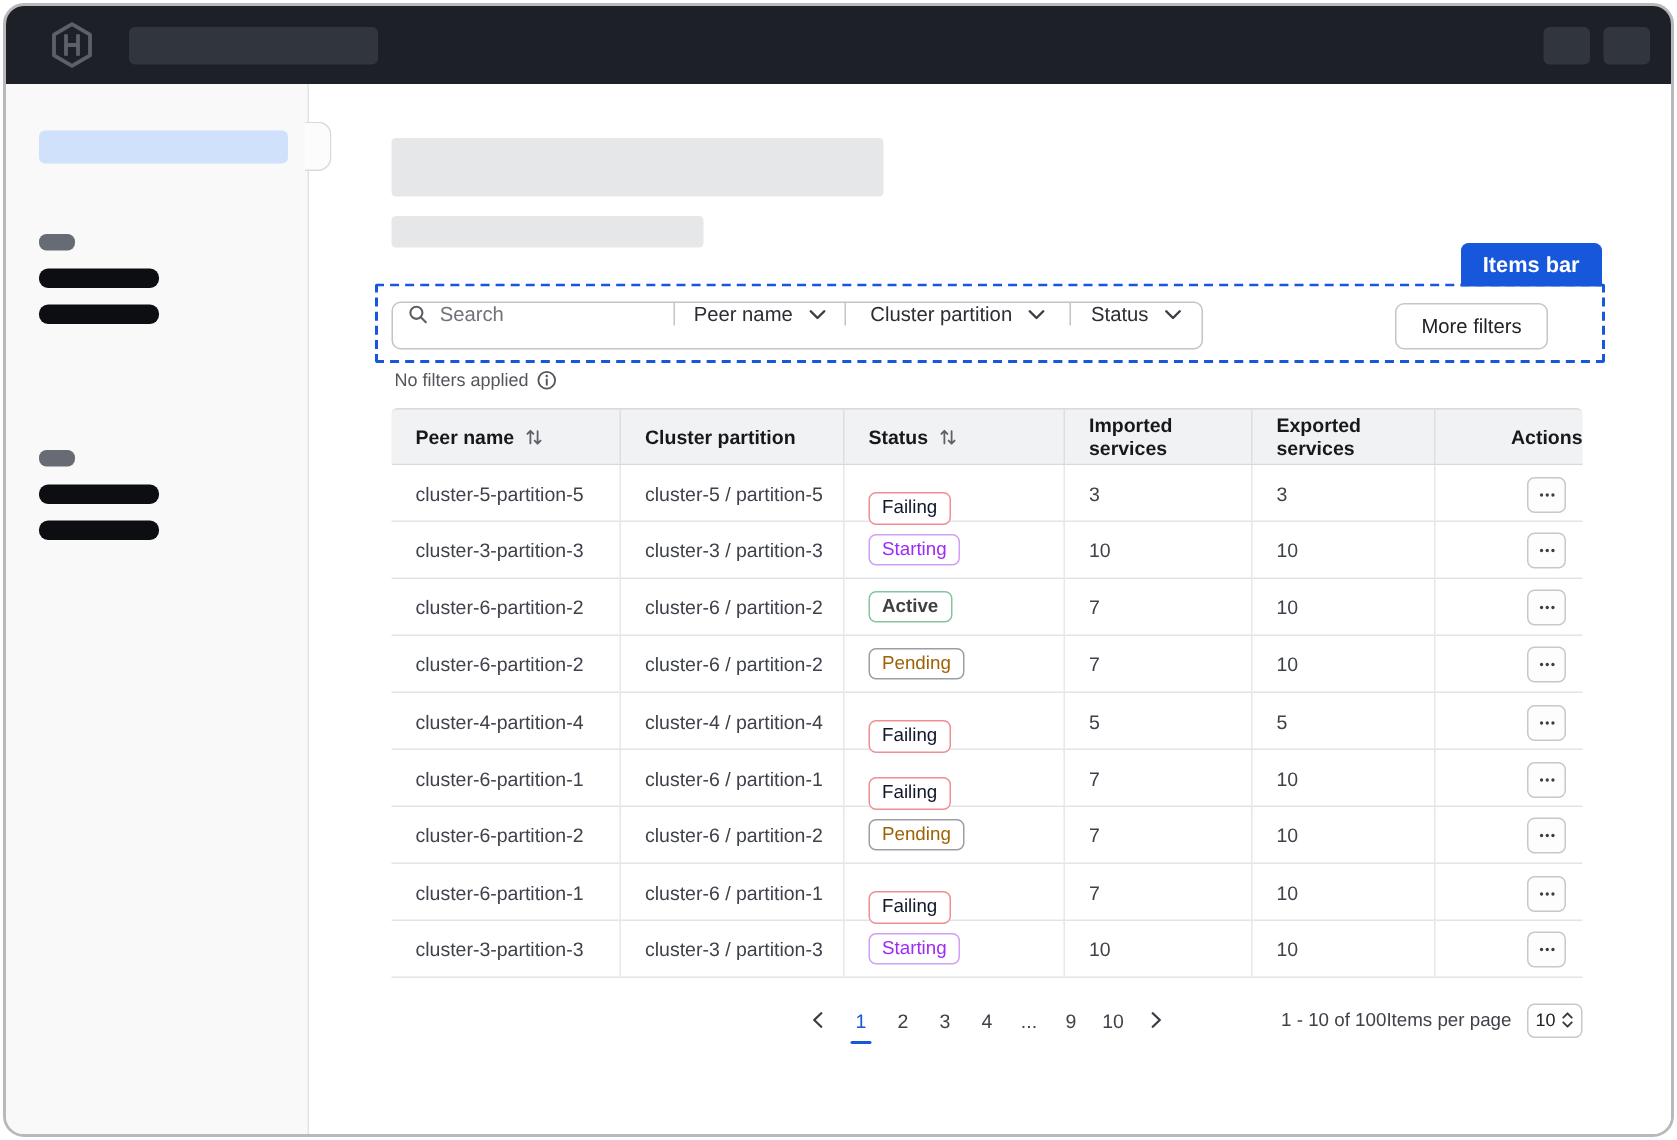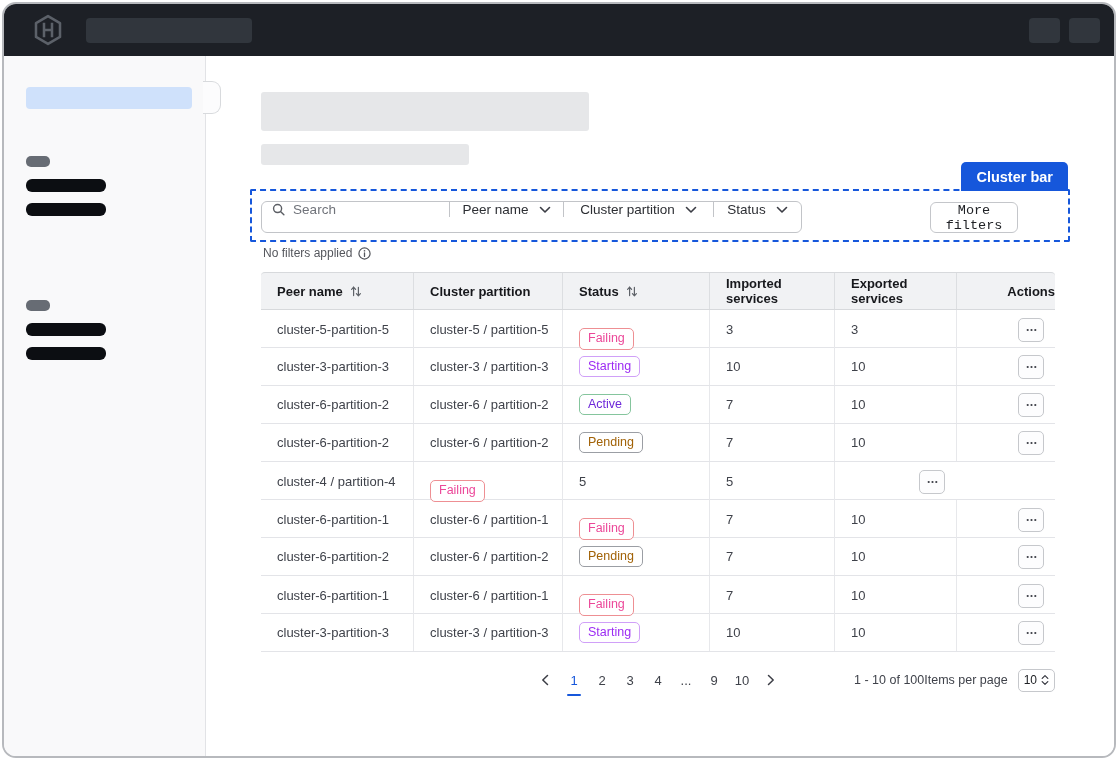--- a/index.html
+++ b/index.html
@@ -60,25 +60,24 @@
   .seg + .seg { border-left:1px solid #c2c4c8; }
   .seg-search { width:187px; padding:0 10px; gap:8px; }
   .seg-search input {
     border:none; outline:none; width:100%; font-size:13.5px; color:#3f424a;
     font-family:"Liberation Sans", sans-serif; background:transparent;
   }
   .seg-search input::placeholder { color:#70737a; }
   .dropdown { justify-content:center; gap:10px; font-size:13.5px; color:#2c2e33; cursor:pointer; }
   .dd-peer { width:114px; } .dd-cluster { width:150px; } .dd-status { width:88px; }
   .more-filters {
-    position:absolute; left:678px; top:11px; width:88px; height:31px;
+    position:absolute; left:678px; top:11px; width:102px; height:31px;
     background:#fff; border:1px solid #c4c6ca; border-radius:6px;
     font-size:13.5px; color:#202226; display:flex; align-items:center; justify-content:center;
     cursor:pointer;
-    font-family:Liberation Mono, monospace;
   }
   .nofilters {
     position:absolute; left:56px; top:190px; display:flex; align-items:center; gap:6px;
     font-size:12px; color:#54565c;
   }
   
   .table { position:absolute; left:54px; top:216px; width:794px; }
   .thead, .trow {
     display:grid; grid-template-columns:152px 149px 147px 125px 122px 99px;
     height:38px; align-items:center;
@@ -91,23 +90,23 @@
   .thead .th + .th { border-left:1px solid #dcdee1; }
   .th-actions { justify-content:flex-end; padding-right:0; }
   .trow { border-bottom:1px solid #e3e4e8; font-size:13px; color:#3f424a; }
   .td { padding:0 8px 0 16px; height:100%; display:flex; align-items:center; }
   .trow .td + .td { border-left:1px solid #e7e8eb; }
   .td-actions { justify-content:flex-end; padding-right:11px; }
   .badge {
     display:inline-flex; align-items:center; font-size:12.5px;
     border:1px solid; border-radius:5px; padding:3px 8px 4px; background:#fff; line-height:1;
   }
-  .badge.failing  { color:#ec4899; border-color:#ee8f93;margin-top:18px; }
+  .badge.failing  { color:#0f172a; border-color:#ee8f93;margin-top:18px; }
   .badge.starting { color:#9c2cf3; border-color:#d0a0f8; }
-  .badge.active   { color:#6d28d9; border-color:#85c59d; }
+  .badge.active   { color:#404040; border-color:#85c59d;font-weight:bold; }
   .badge.pending  { color:#a16207; border-color:#9b9ea4; }
   .dots-btn {
     width:26px; height:24px; background:#fdfdfe; border:1px solid #c6c8cc; border-radius:5px;
     display:flex; align-items:center; justify-content:center; cursor:pointer;
   }
   
   .pagination {
     position:absolute; left:54px; top:611px; width:794px; height:26px;
     display:flex; align-items:center; justify-content:flex-end;
     font-size:12.5px; color:#3f424a;
@@ -157,21 +156,21 @@
     <div class="sk sk-bar-3"></div>
     <div class="sk sk-bar-4"></div>
   </nav>
   <div class="notch"></div>
 
   <main class="main">
     <div class="main-sk main-sk-title"></div>
     <div class="main-sk main-sk-sub"></div>
 
     <section class="filterwrap">
-      <div class="filter-tag">Cluster bar</div>
+      <div class="filter-tag">Items bar</div>
 
       <div class="controls">
         <div class="seg seg-search">
           <svg width="15" height="15" viewBox="0 0 15 15">
             <circle cx="6.4" cy="6.4" r="4.6" fill="none" stroke="#5b5e64" stroke-width="1.6"></circle>
             <path d="M10 10 L13.6 13.6" stroke="#5b5e64" stroke-width="1.6" stroke-linecap="round"></path>
           </svg>
           <input type="text" placeholder="Search" style="">
         </div>
         <div class="seg dropdown dd-peer">
@@ -306,20 +305,21 @@
             <svg width="11" height="4" viewBox="0 0 11 4">
                 <circle cx="1.7" cy="2" r="1.1" fill="#3b3d45"></circle>
                 <circle cx="5.5" cy="2" r="1.1" fill="#3b3d45"></circle>
                 <circle cx="9.3" cy="2" r="1.1" fill="#3b3d45"></circle>
               </svg>
           </button>
         </div>
       </div>
 
       <div class="trow">
+        <div class="td">cluster-4-partition-4</div>
         <div class="td">cluster-4 / partition-4</div>
         <div class="td">
             <span class="badge failing">Failing</span>
           </div>
         <div class="td">5</div>
         <div class="td">5</div>
         <div class="td td-actions">
           <button class="dots-btn">
             <svg width="11" height="4" viewBox="0 0 11 4">
                 <circle cx="1.7" cy="2" r="1.1" fill="#3b3d45"></circle>

